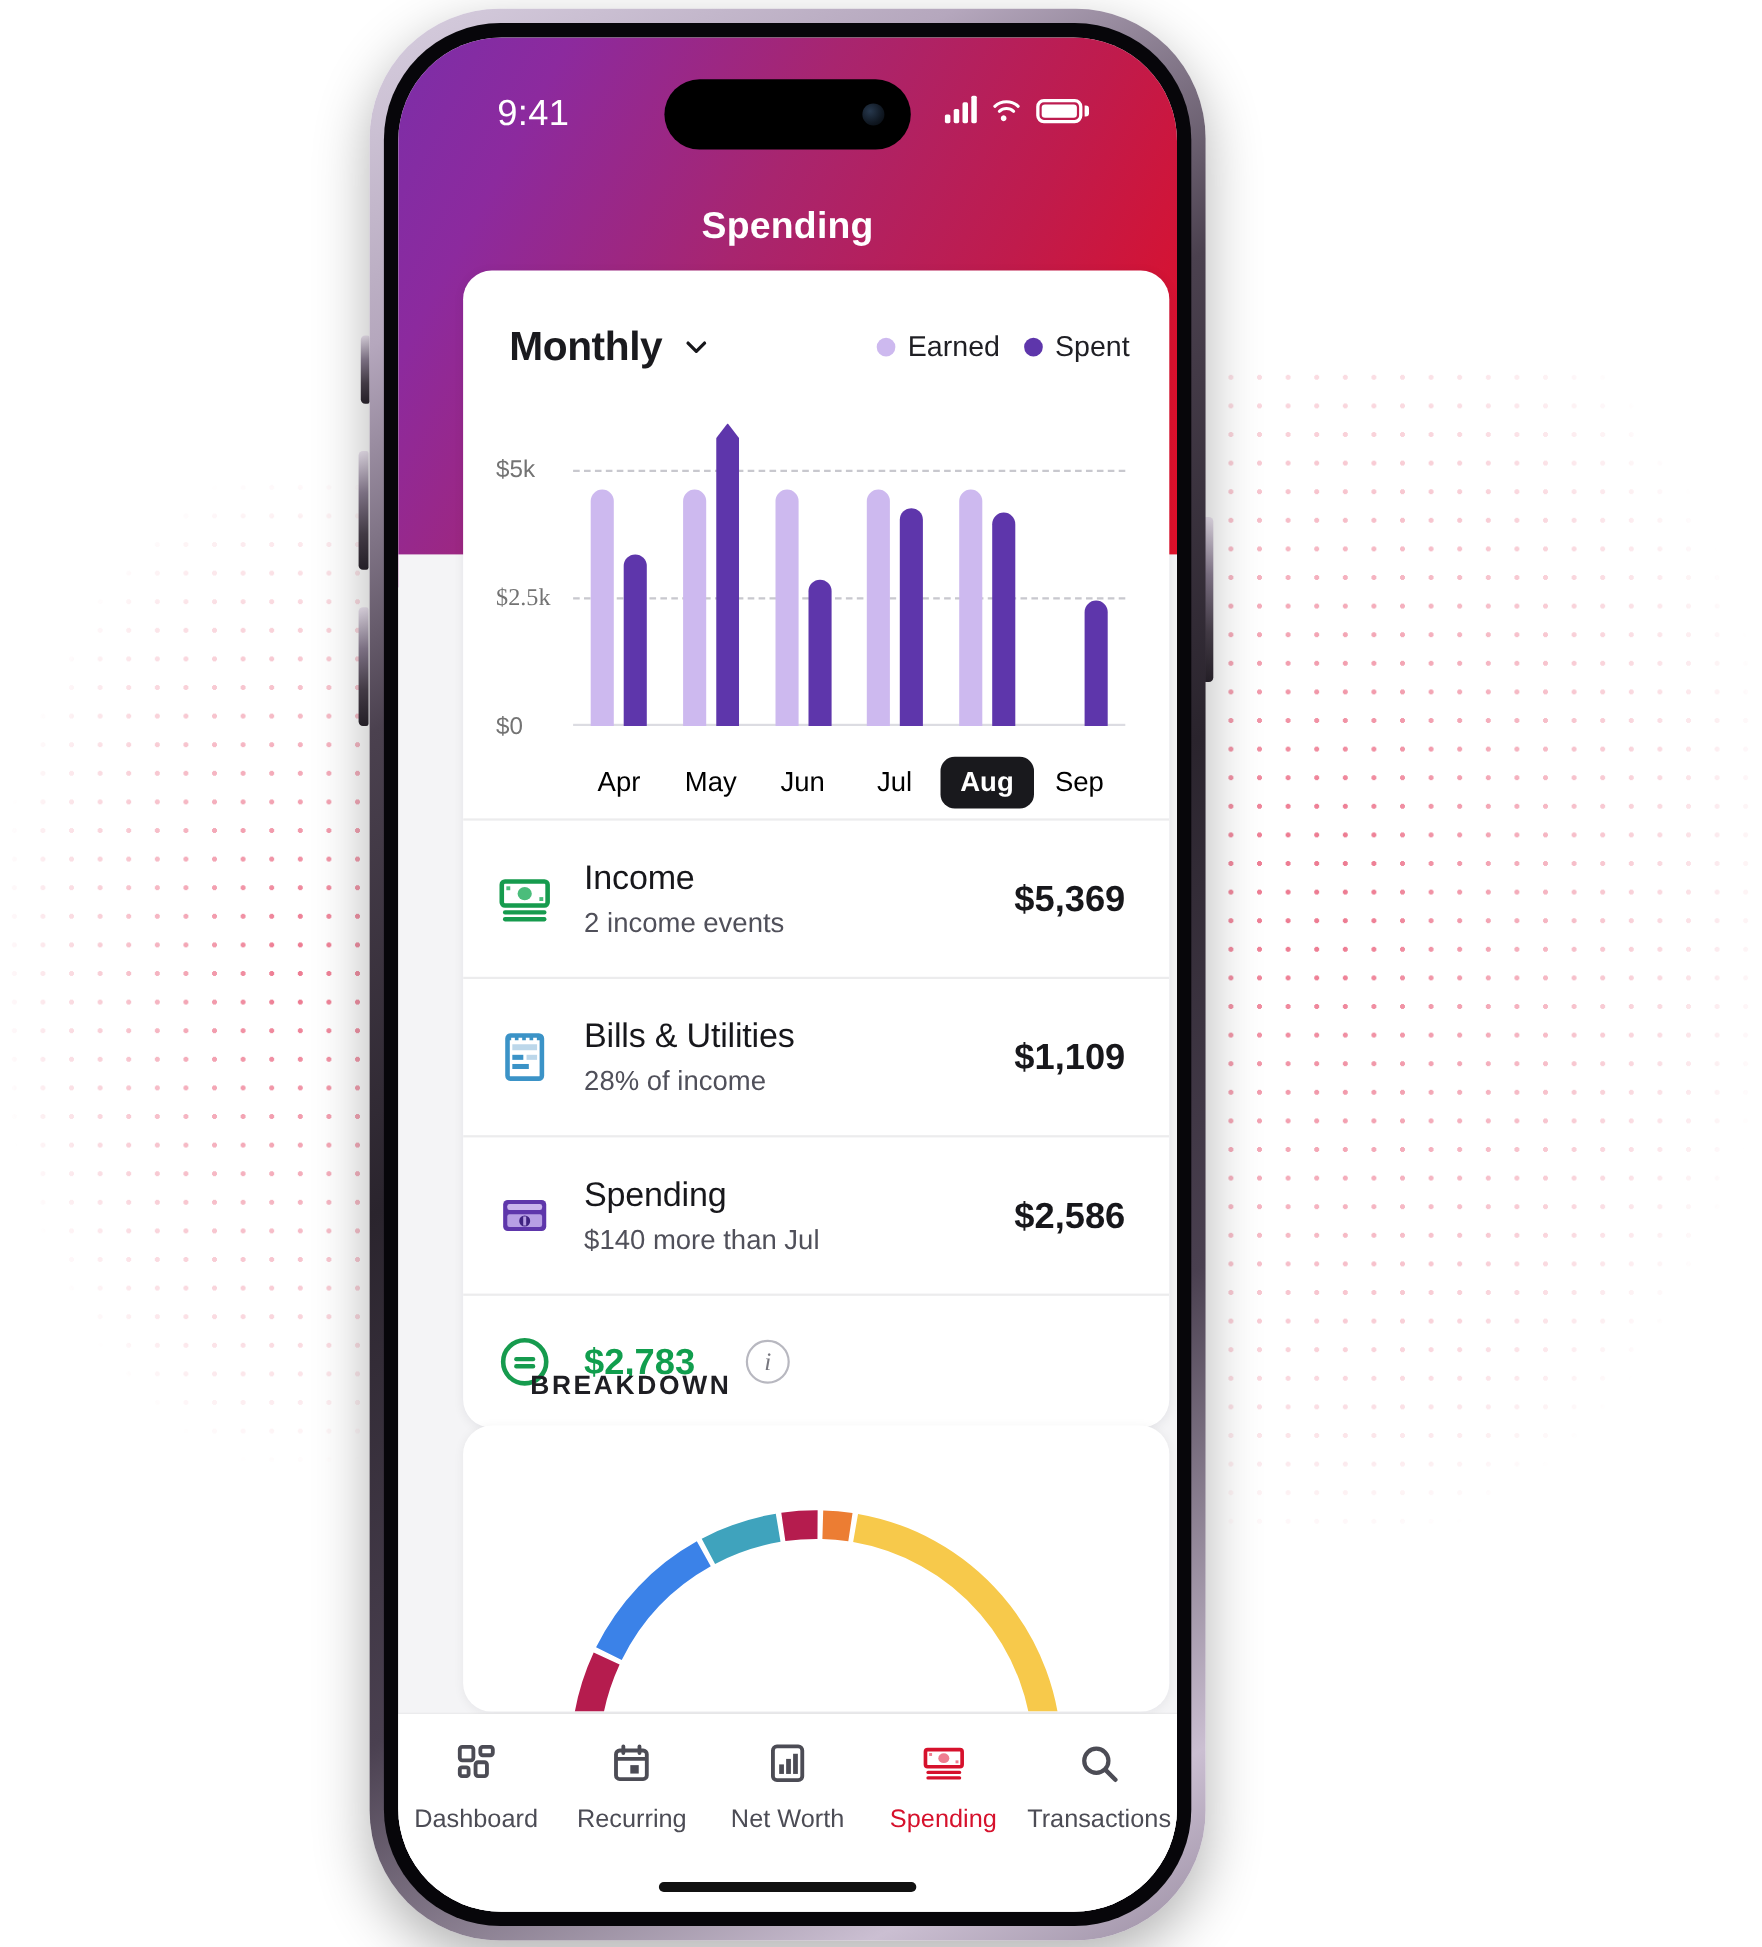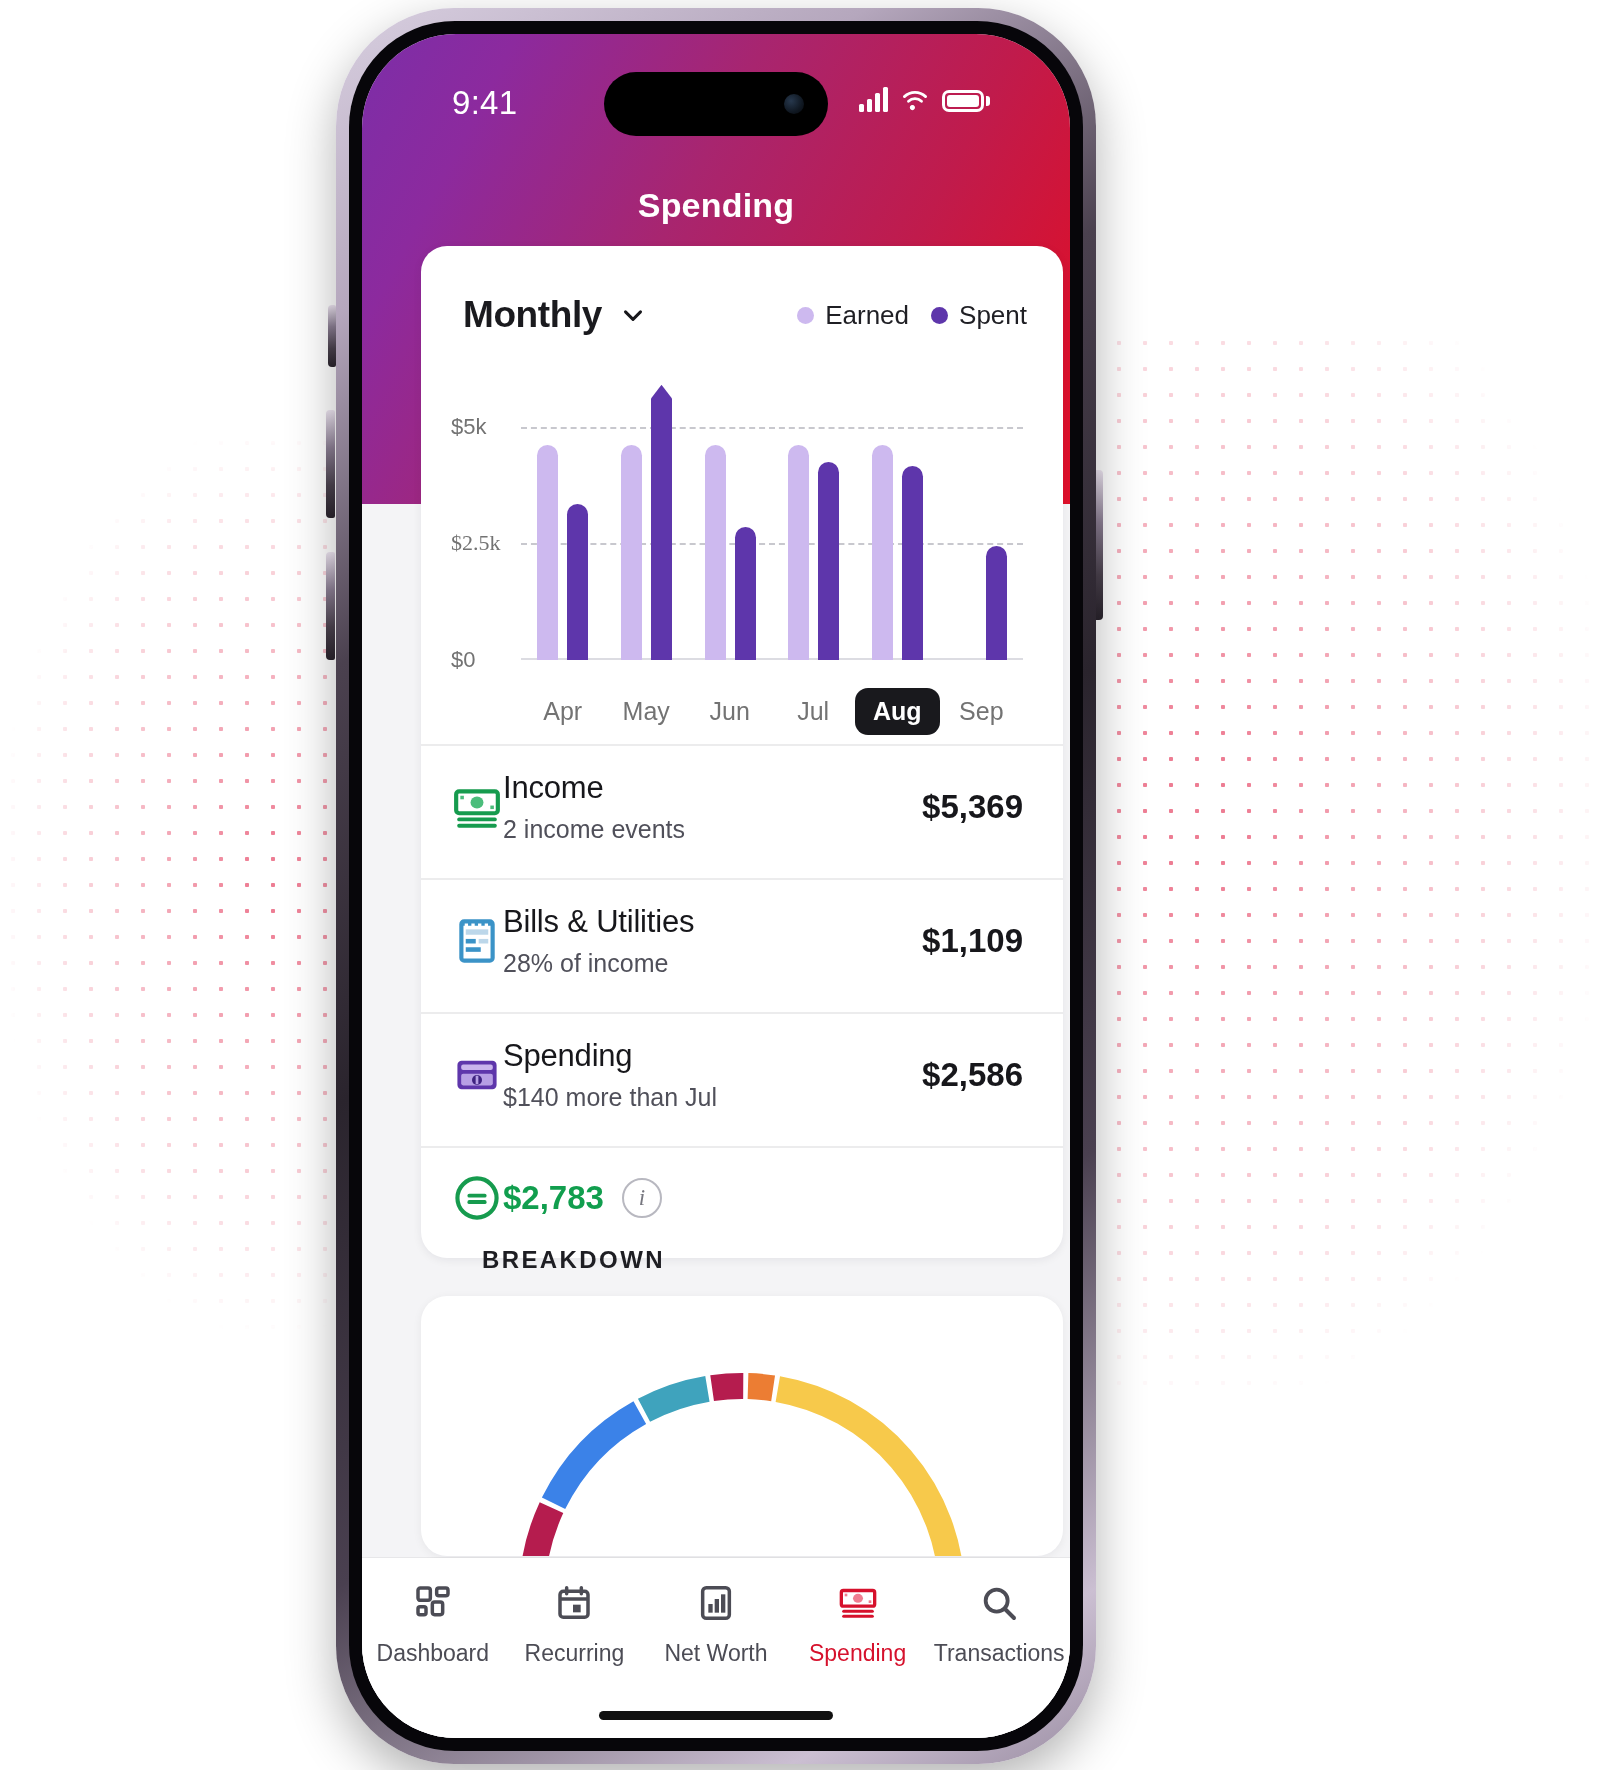--- a/index.html
+++ b/index.html
@@ -140,27 +140,27 @@
            justify-content: center; gap: 9px; }
   .bar { width: 21px; border-radius: 11px 11px 0 0; }
   .bar.earned { background: #cdb9ef; }
   .bar.spent  { background: #5e36ab; }
   .bar.spike  { border-radius: 11px 11px 0 0;
                 clip-path: polygon(0 5%, 50% 0, 100% 5%, 100% 100%, 0 100%); }
 
   #months { position: relative; margin: 18px 30px 0 30px; height: 66px; }
   #months-inner { position:absolute; left: 70px; right: 10px; top:0; bottom:0; display:flex; }
   .month { flex:1; display:flex; align-items:center; justify-content:center; }
-  .month span { font-size: 25px; color: #737373; padding: 9px 18px; border-radius: 13px; }
+  .month span { font-size: 25px; color: #000000; padding: 9px 18px; border-radius: 13px; }
   .month.active span { background: #19191d; color: #fff; font-weight: 700; }
 
   
   .srow {
-    display:flex; align-items:center; 
-    padding: 24px 40px 34px 30px;
+    display:flex; align-items:center; gap: 28px;
+    padding: 34px 40px 34px 30px;
     border-top: 2px solid #ececed;
   }
   .srow-icon { width: 52px; height: 52px; flex: 0 0 52px; display:flex; align-items:center; justify-content:center; }
   .srow-text { flex: 1 1 auto; }
   .srow-title { font-size: 31px; color: #17171b; letter-spacing: -0.2px; }
   .srow-sub { font-size: 25px; color: #50505a; margin-top: 9px; }
   .srow-amt { font-size: 33px; font-weight: 700; color: #17171b; white-space: nowrap; }
   .srow-amt.green { color: #119e4e; }
   .info-badge {
     width: 40px; height: 40px; border-radius: 50%; border: 2.5px solid #b8b8c0;

